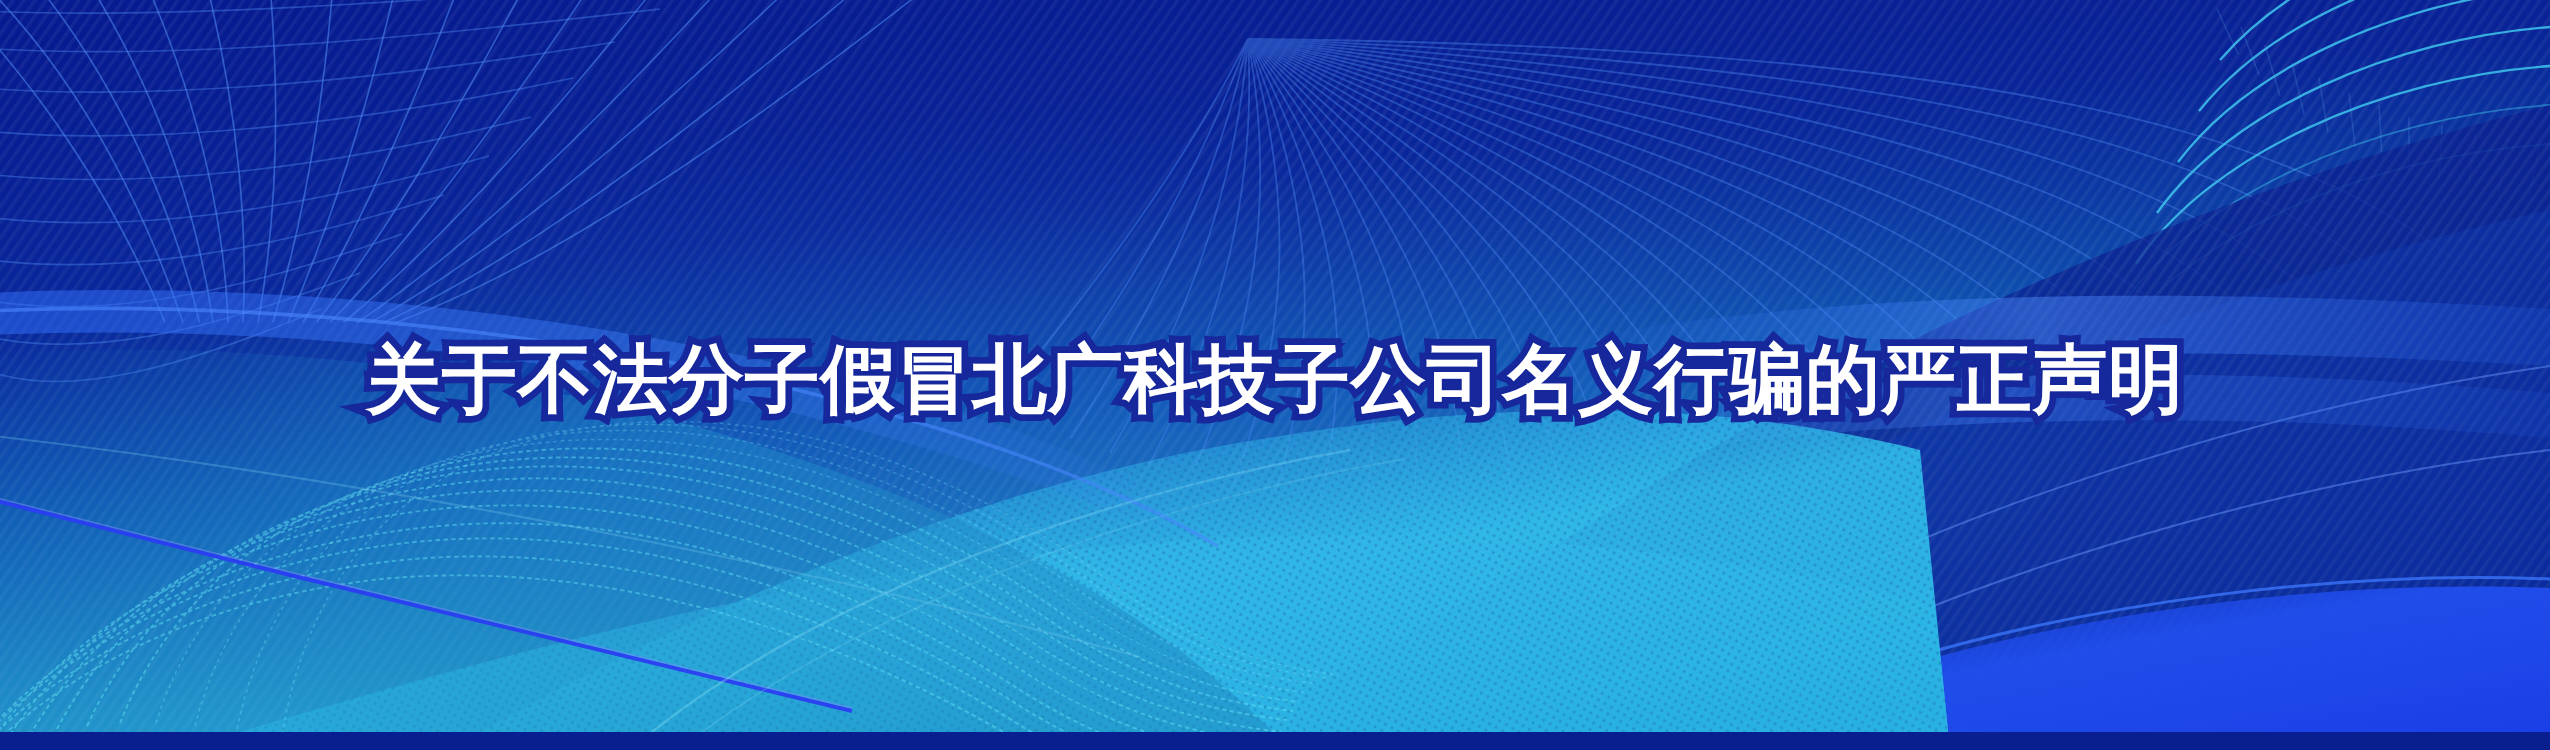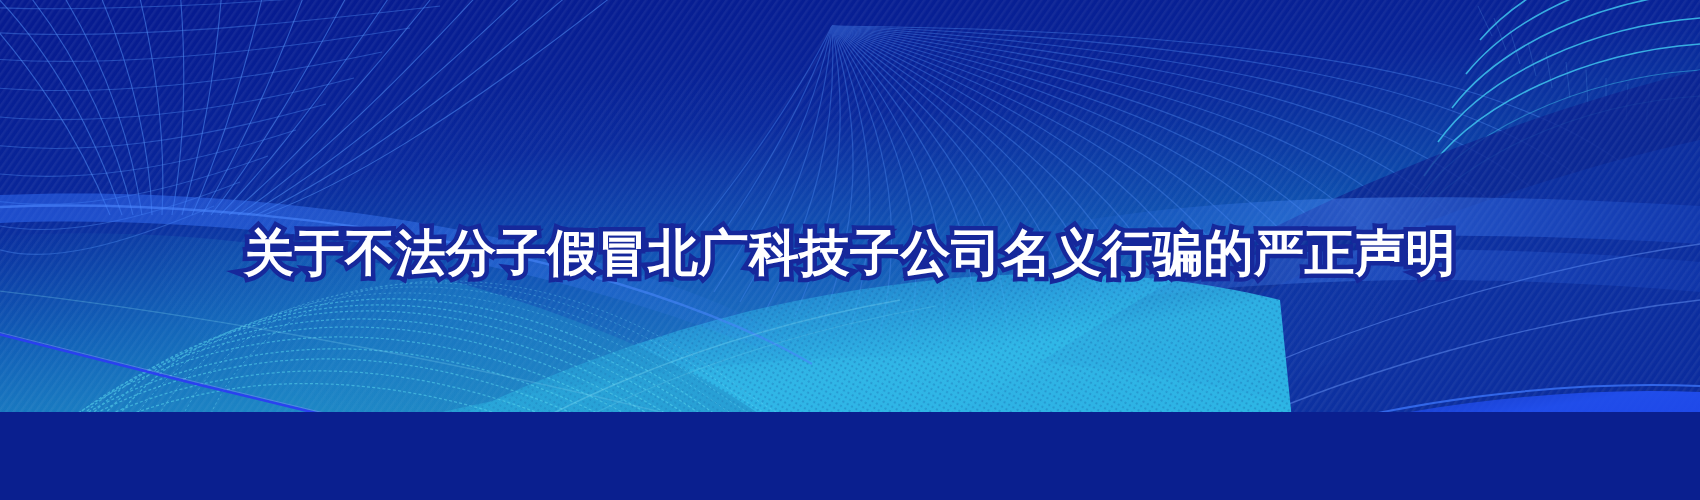--- a/index.html
+++ b/index.html
@@ -3,21 +3,21 @@
 <meta charset="utf-8">
 <style>
   html, body {
     margin: 0;
     padding: 0;
     background: #0a1f8f;
   }
   #banner {
     position: relative;
     width: 1700px;
-    height: 412px;
+    height: 488px;
     overflow: hidden;
     font-family: "Liberation Sans", "DejaVu Sans", sans-serif;
     background: #0369a1;
   }
   #banner svg.layer {
     position: absolute;
     left: 0;
     top: 0;
     width: 1700px;
     height: 500px;

